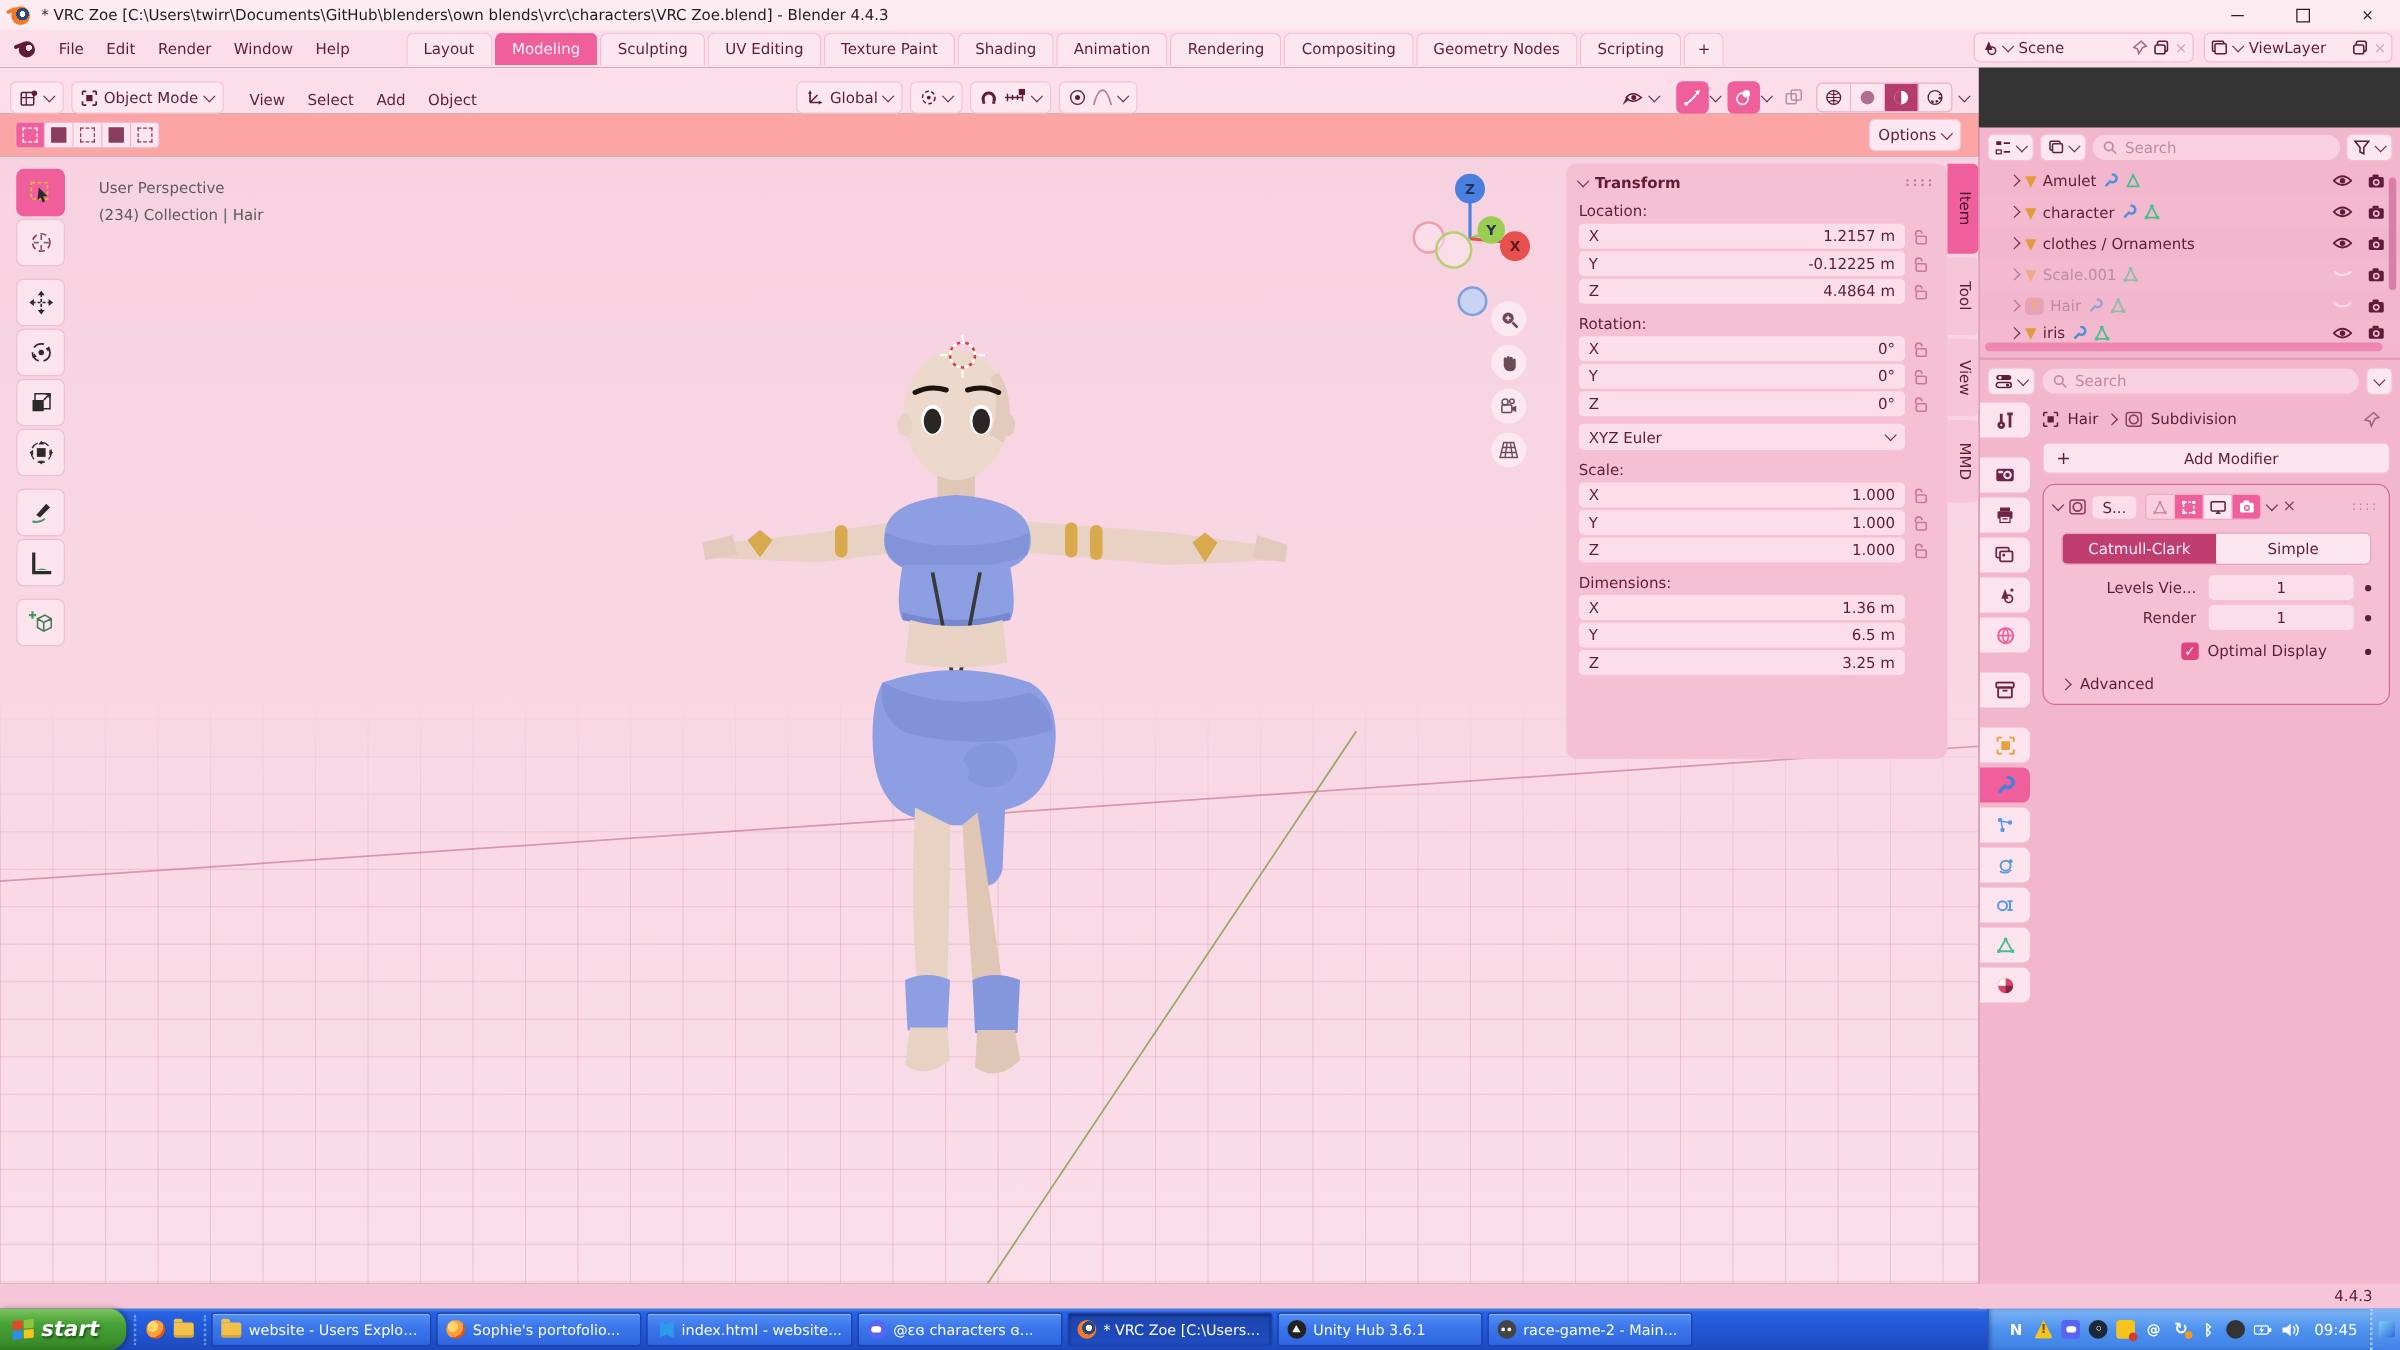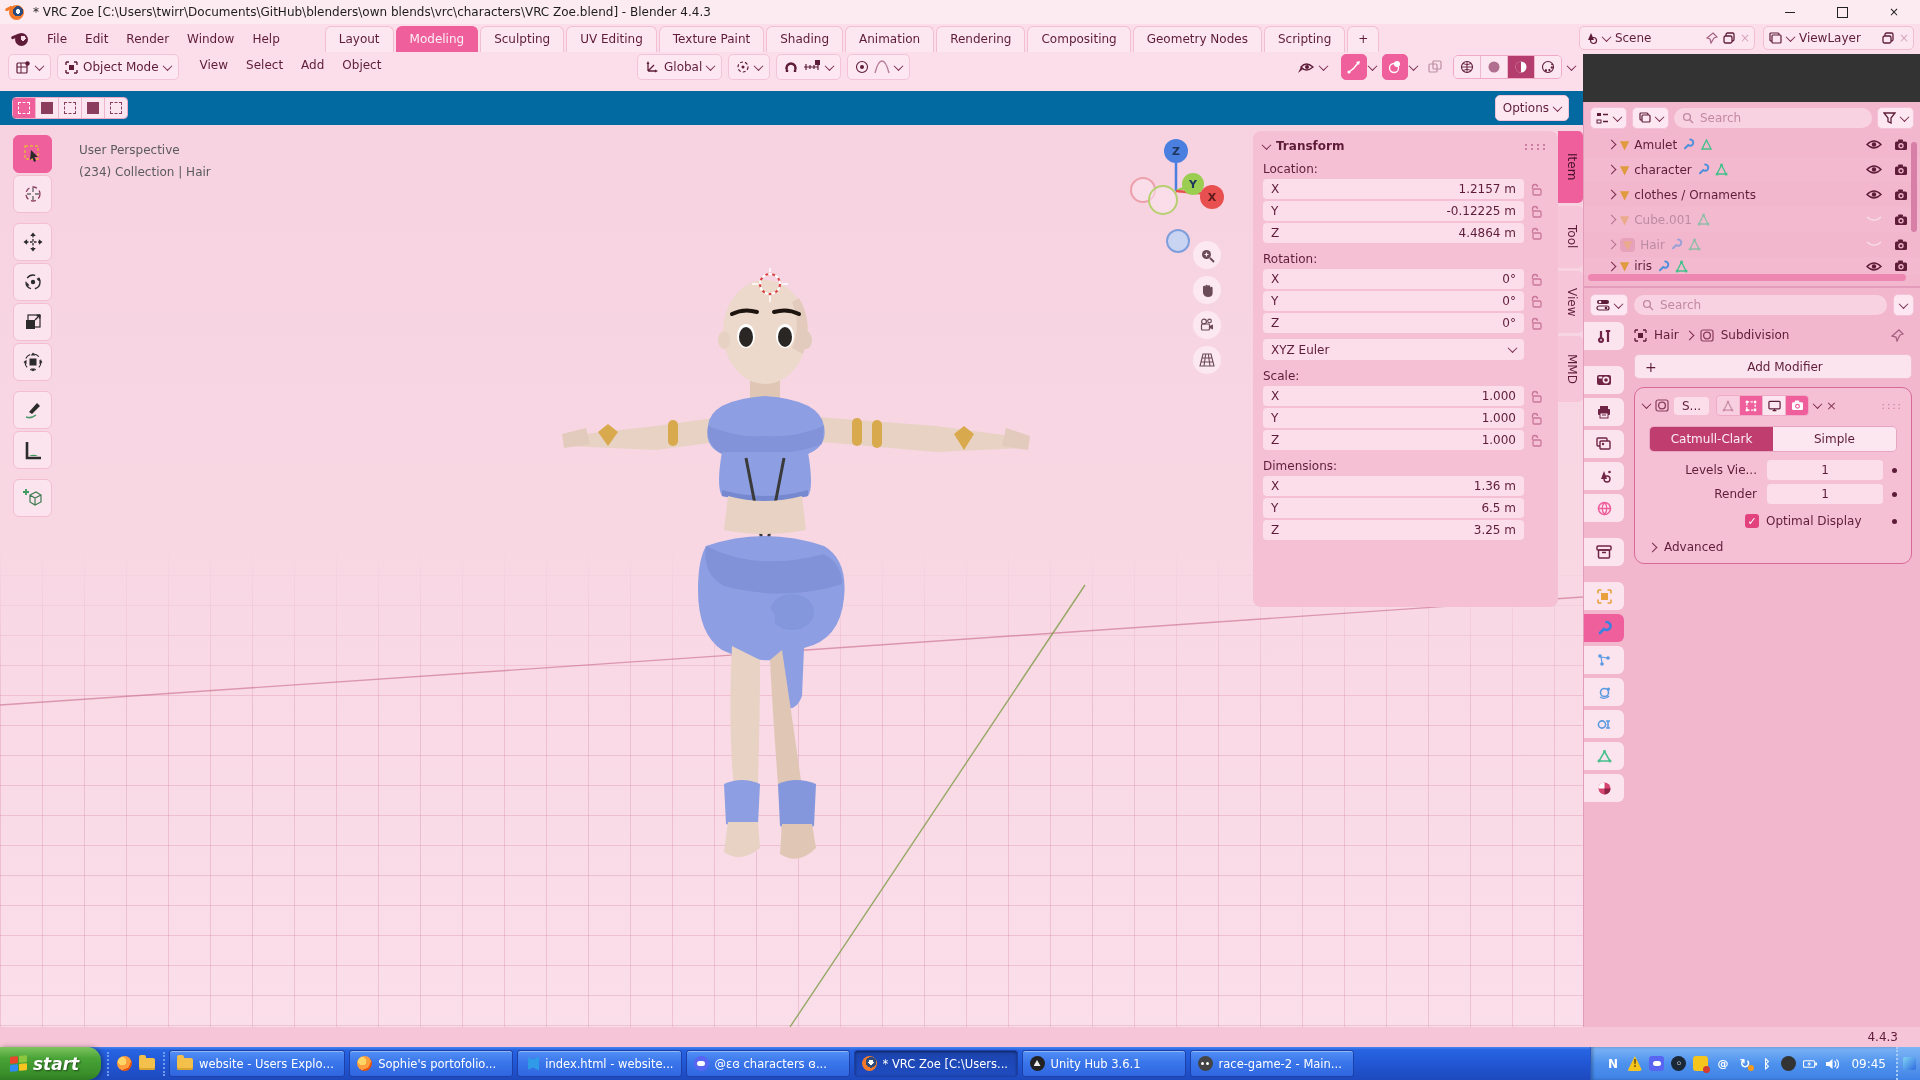--- a/index.html
+++ b/index.html
@@ -22,25 +22,25 @@
   .menu-item{padding:4px 9px;border-radius:4px;color:#5e1c38;}
   .ws-tabs{display:flex;align-items:flex-end;margin-left:36px;gap:2px;}
   .ws-tab{padding:5px 13px 6px;border-radius:6px 6px 0 0;background:#fce6f0;border:1px solid #f3bdd2;border-bottom:none;color:#5e1c38;white-space:nowrap;}
   .ws-tab.active{background:#ef5f9b;border-color:#ef5f9b;color:#fdf0f6;}
   .ws-add{padding:5px 10px 6px;border-radius:6px 6px 0 0;background:#fce6f0;border:1px solid #f3bdd2;border-bottom:none;}
   .scene-bar{position:absolute;right:6px;top:2px;display:flex;gap:8px;align-items:center;}
   .pillgroup{display:flex;align-items:center;background:#fce6f0;border:1px solid #f3bdd2;border-radius:5px;height:22px;padding:0 4px;gap:5px;}
   .chev{width:6px;height:6px;border-right:1.5px solid #7a2c4c;border-bottom:1.5px solid #7a2c4c;transform:rotate(45deg) translate(-1px,-1px);display:inline-block;}
   .chev.r{transform:rotate(-45deg);}
   
-  .vheader{position:absolute;left:0;top:54px;width:1583px;height:37px;background:#fbdeea;display:flex;align-items:flex-start;}
+  .vheader{position:absolute;left:0;top:54px;width:1583px;height:37px;background:#fbdeea;display:flex;align-items:flex-end;}
   .hbtn{display:flex;align-items:center;gap:5px;background:#fde8f1;border:1px solid #f5c3d8;border-radius:5px;height:24px;padding:0 7px;white-space:nowrap;}
   .hbtn.flat{background:transparent;border-color:transparent;}
   .hbtn.on{background:#ef5f9b;border-color:#ef5f9b;color:#fff;}
-  .toolsettings{position:absolute;left:0;top:91px;width:1583px;height:34px;background:#0369a1;}
+  .toolsettings{position:absolute;left:0;top:91px;width:1583px;height:34px;background:#fca5a5;}
   .selmode{position:absolute;left:12px;top:6px;display:flex;border:1px solid #f0a9c6;border-radius:4px;overflow:hidden;}
   .selmode .sm{width:22px;height:20px;display:flex;align-items:center;justify-content:center;background:#fce6f0;border-right:1px solid #f0b6cf;}
   .selmode .sm:last-child{border-right:none;}
   .selmode .sm.active{background:#ef5f9b;}
   .smglyph{width:10px;height:10px;border:1px dashed #8a3d5c;}
   .smglyph.fill{background:#8a3d5c;border-style:solid;}
   .sm.active .smglyph{border-color:#fff;}
   .options-btn{position:absolute;right:14px;top:4px;}
   
   .viewport{position:absolute;left:0;top:125px;width:1583px;height:902px;background:linear-gradient(#f7d2e0 0%,#f8d7e3 45%,#fadee9 100%);overflow:hidden;}
@@ -806,21 +806,21 @@
               <rect x="1" y="2.5" width="12" height="8.5" rx="1.5" fill="#5e1c38"></rect>
               <rect x="4" y="0.5" width="5" height="2.5" rx="1" fill="#5e1c38"></rect>
               <circle cx="7" cy="6.8" r="2.7" fill="#f3b7cd"></circle>
               <circle cx="7" cy="6.8" r="1.4" fill="#5e1c38"></circle>
             </svg>
         </div>
       </div>
       <div class="ol-row">
         <span class="chev r" style="opacity:.5"></span>
         <span class="tri faded">▼</span>
-        <span class="ol-label faded-txt">Cube.001</span>
+        <span class="ol-label faded-txt">Scale.001</span>
         <svg width="13" height="13" viewBox="0 0 13 13" style="opacity:.55">
             <path d="M6.5 2 L11 11 H2 Z" fill="none" stroke="#45c08b" stroke-width="1.4"></path>
             <rect x="5.2" y="0.8" width="2.6" height="2.6" fill="#45c08b"></rect>
             <rect x="9.8" y="9.8" width="2.6" height="2.6" fill="#45c08b"></rect>
             <rect x="0.8" y="9.8" width="2.6" height="2.6" fill="#45c08b"></rect>
           </svg>
         <div class="ol-right">
           <svg width="16" height="11" viewBox="0 0 16 11">
               <path d="M1 3 Q8 9.5 15 3" fill="none" stroke="#f7dce8" stroke-width="1.6"></path>
             </svg>

